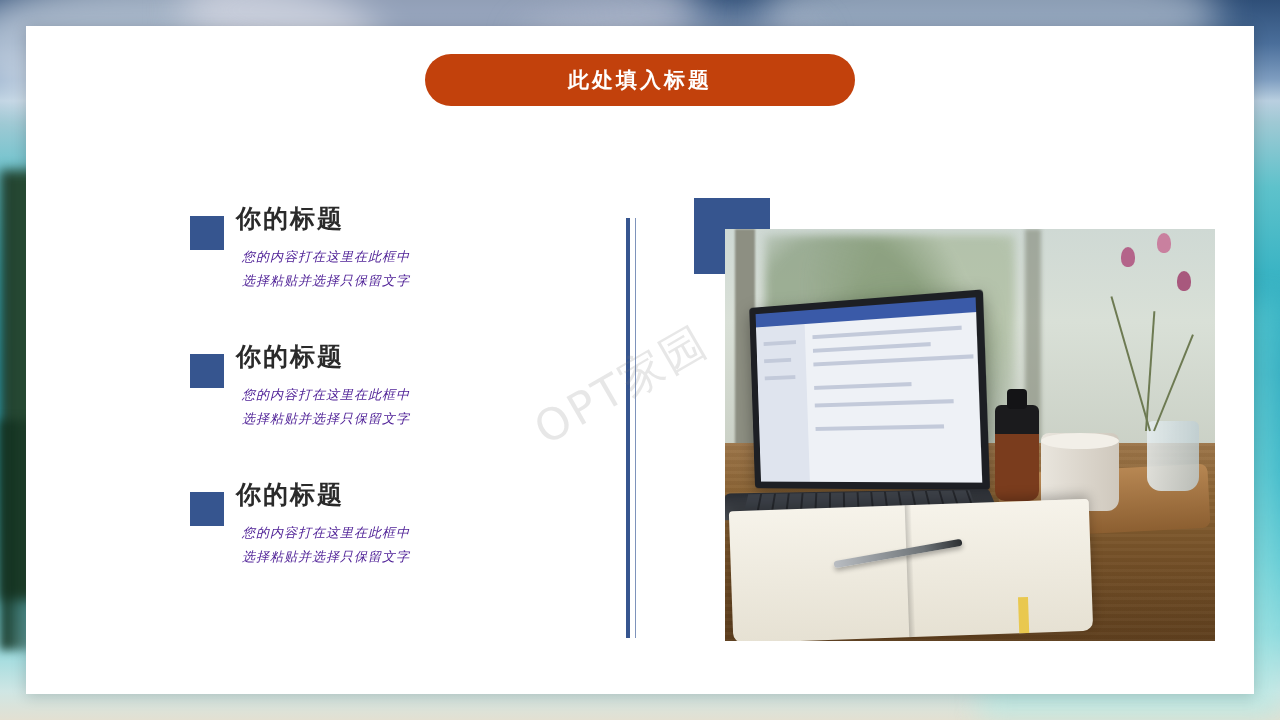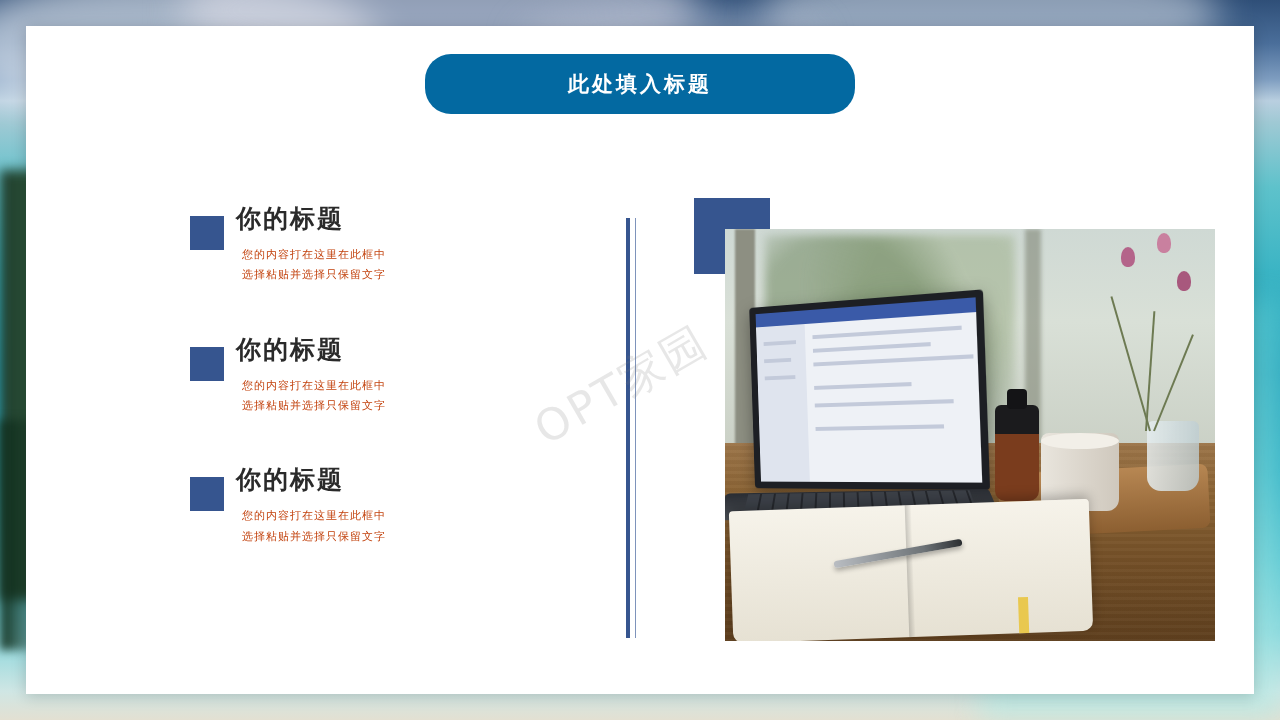--- a/index.html
+++ b/index.html
@@ -79,22 +79,22 @@
     background: #ffffff;
     box-shadow: 0 2px 14px rgba(0,0,0,0.18);
   }
 
   
   .title-pill {
     position: absolute;
     left: 399px;
     top: 28px;
     width: 430px;
-    height: 60px;
-    background: #0369a1;
+    height: 52px;
+    background: #c2410c;
     border-radius: 26px;
     display: flex;
     align-items: center;
     justify-content: center;
   }
   .title-pill span {
     color: #ffffff;
     font-size: 21px;
     font-weight: bold;
     letter-spacing: 3px;
@@ -125,27 +125,28 @@
   }
   .bullet-heading {
     font-size: 25px;
     font-weight: bold;
     color: #2a2a2a;
     letter-spacing: 2px;
     font-family: "DejaVu Sans", "Liberation Sans", sans-serif;
     margin-bottom: 10px;
   }
   .bullet-body {
-    font-size: 11px;
+    font-size: 13px;
     line-height: 1.85;
-    color: #c2410c;
+    color: #4c1d95;
     letter-spacing: 1px;
     font-family: "DejaVu Sans", "Liberation Sans", sans-serif;
     text-indent: 0;
     padding-left: 6px;
+    font-style: italic;
   }
 
   
   .divider {
     position: absolute;
     left: 600px;
     top: 192px;
     width: 4px;
     height: 420px;
     background: #36558f;

